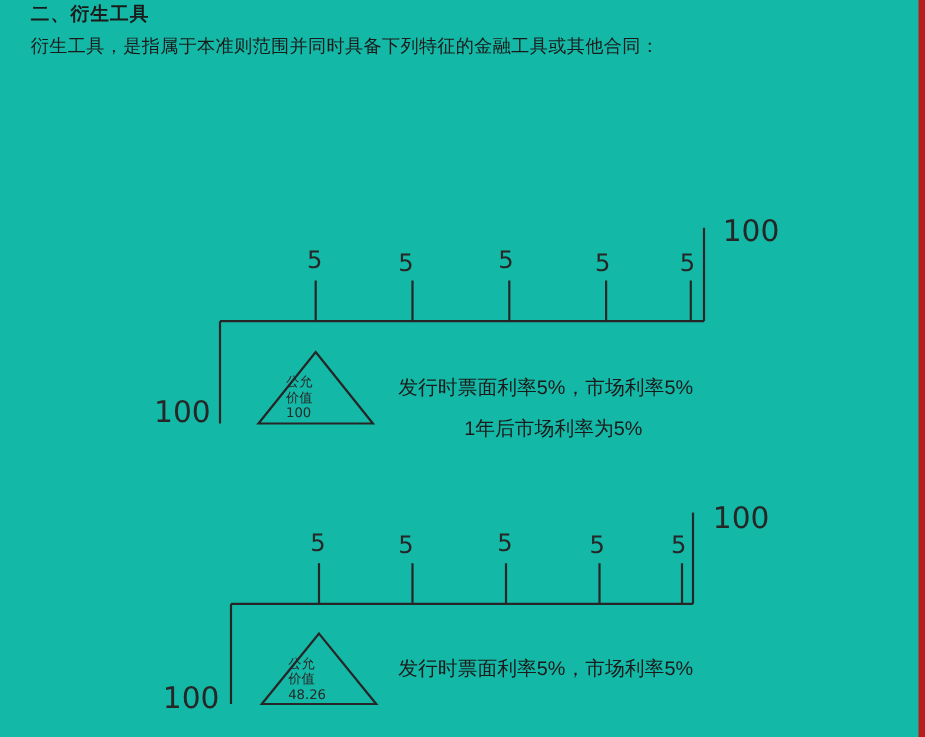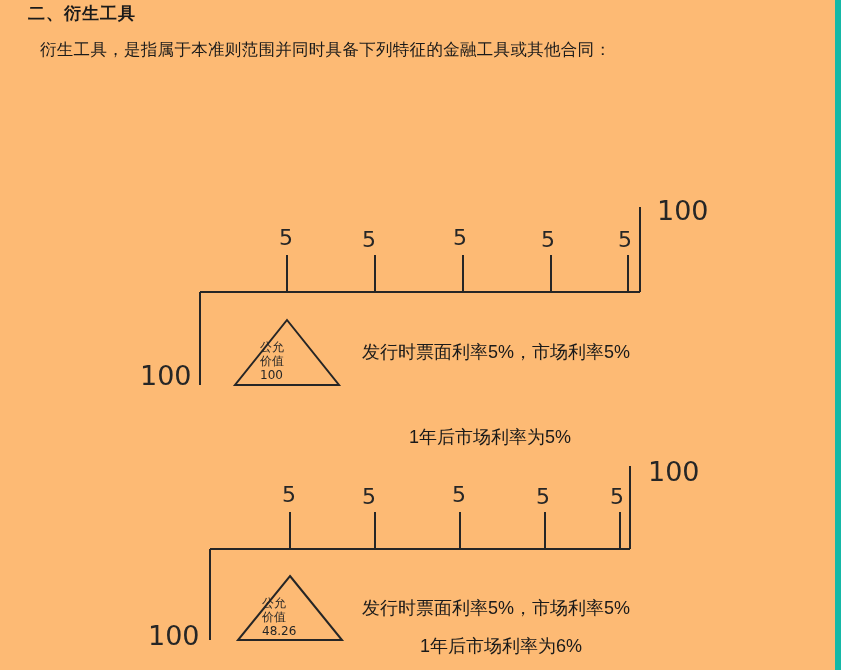--- a/index.html
+++ b/index.html
@@ -12,22 +12,22 @@
     background: #fdf6ea;
     font-family: "DejaVu Sans", sans-serif;
     overflow: hidden;
     position: relative;
   }
   .page {
     position: absolute;
     left: 0; top: 0;
     width: 841px;
     height: 670px;
-    background: #fdba74;
-    border-right: 6px solid #14b8a6;
+    background: #14b8a6;
+    border-right: 6px solid #b91c1c;
     box-sizing: border-box;
   }
   .text-block {
     position: absolute;
     left: 28px;
     top: 0px;
     width: 790px;
   }
   .heading {
     font-family: "DejaVu Serif", serif;
@@ -37,21 +37,21 @@
     letter-spacing: 1px;
     margin: 2px 0 4px 0;
     line-height: 22px;
   }
   .para {
     font-family: "DejaVu Serif", serif;
     font-size: 16.5px;
     color: #1a1a1a;
     line-height: 28px;
     letter-spacing: 0.3px;
-    margin: 12px;
+    margin: 0;
     text-align: justify;
   }
   .para.indent { text-indent: 0; }
 
   
   .diagram {
     position: absolute;
     left: 0;
     width: 734px;
   }
@@ -116,21 +116,21 @@
     <div class="lbl lbl-5" style="left:541px; top:42px;">5</div>
     <div class="lbl lbl-5" style="left:618px; top:42px;">5</div>
 
     <div class="lbl lbl-tri" style="left:260px; top:155px; width:56px;">
       <div>公允</div>
       <div>价值</div>
       <div>100</div>
     </div>
 
     <div class="lbl lbl-note" style="left:362px; top:155px;">发行时票面利率5%，市场利率5%</div>
-    <div class="lbl lbl-note" style="left:409px; top:192px;margin-top:48px;">1年后市场利率为5%</div>
+    <div class="lbl lbl-note" style="left:422px; top:192px;">1年后市场利率为5%</div>
   </div>
 
   <div class="diagram" style="top:448px; height:222px;">
     <svg width="841" height="222" viewBox="0 0 841 222">
       <line x1="210" y1="101" x2="630" y2="101" stroke="#262626" stroke-width="2"></line>
       <line x1="210" y1="101" x2="210" y2="192" stroke="#262626" stroke-width="2"></line>
       <line x1="630" y1="18" x2="630" y2="101" stroke="#262626" stroke-width="2"></line>
       <line x1="290" y1="64" x2="290" y2="101" stroke="#262626" stroke-width="2"></line>
       <line x1="375" y1="64" x2="375" y2="101" stroke="#262626" stroke-width="2"></line>
       <line x1="460" y1="64" x2="460" y2="101" stroke="#262626" stroke-width="2"></line>
@@ -148,16 +148,15 @@
     <div class="lbl lbl-5" style="left:536px; top:36px;">5</div>
     <div class="lbl lbl-5" style="left:610px; top:36px;">5</div>
 
     <div class="lbl lbl-tri" style="left:262px; top:148px; width:58px;">
       <div>公允</div>
       <div>价值</div>
       <div>48.26</div>
     </div>
 
     <div class="lbl lbl-note" style="left:362px; top:148px;">发行时票面利率5%，市场利率5%</div>
-    <div class="lbl lbl-note" style="left:420px; top:186px;">1年后市场利率为6%</div>
   </div>
 
 </div>
 
 </body></html>

